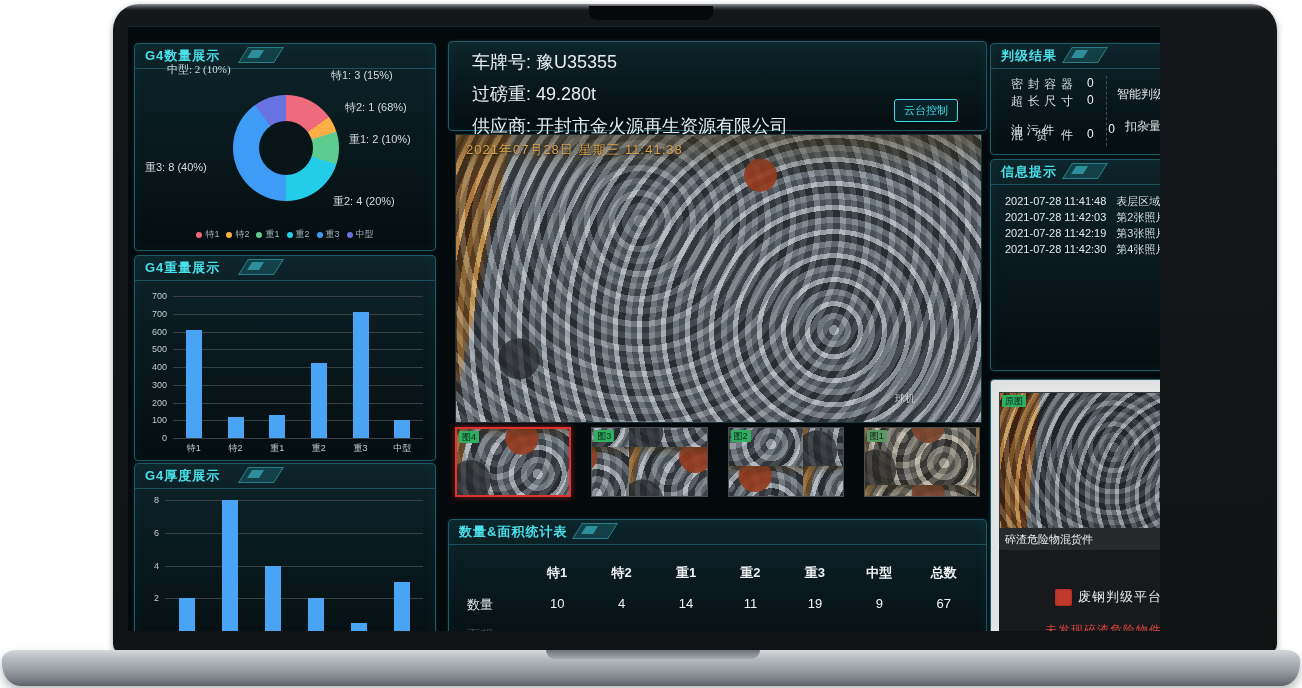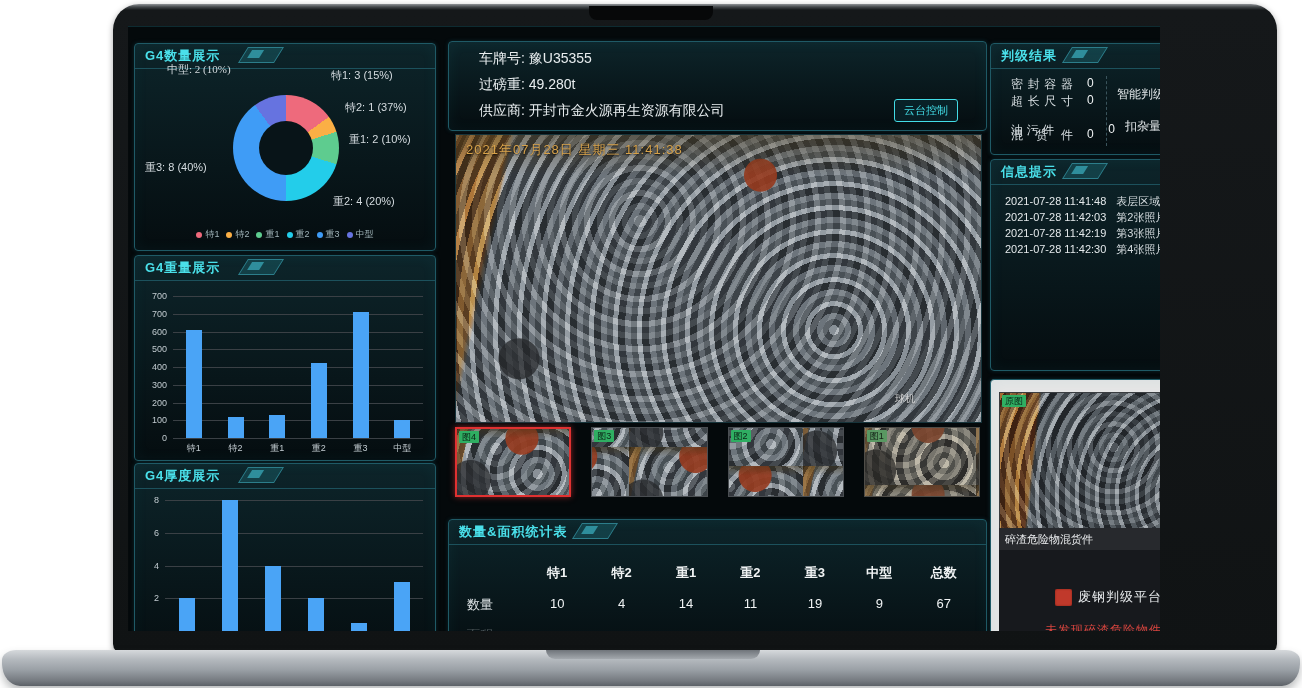--- a/index.html
+++ b/index.html
@@ -21,21 +21,21 @@
   .callout{position:absolute;color:#d4dbdf;font-size:11px;white-space:nowrap;}
   .legend{position:absolute;left:0;right:0;display:flex;justify-content:center;gap:7px;}
   .lg-item{display:flex;align-items:center;gap:3px;color:#9fb3b8;font-size:9px;white-space:nowrap;}
   .lg-dot{width:6px;height:6px;border-radius:50%;}
   
   .gridline{position:absolute;height:1px;background:#3a4045;}
   .ytick{position:absolute;color:#c2cbd0;font-size:9px;text-align:right;}
   .bar{position:absolute;}
   .xcat{position:absolute;color:#c2cbd0;font-size:9px;text-align:center;}
   
-  .iline{color:#e8edef;font-size:14px;margin:8px 0 0 30px;white-space:nowrap;}
+  .iline{color:#e8edef;font-size:18px;margin:8px 0 0 23px;white-space:nowrap;}
   .ptz{position:absolute;right:28px;bottom:8px;padding:3px 9px;font-size:11px;color:#43dce6;border:1px solid #43dce6;border-radius:3px;background:rgba(10,42,50,.6);cursor:pointer;}
   
   .scrap{background-color:#75777a;background-image:
     linear-gradient(rgba(70,55,25,.45),rgba(0,0,0,0) 14%),
     radial-gradient(circle at 58% 14%, rgba(150,58,30,.9) 0 16px, rgba(150,58,30,0) 17px),
     radial-gradient(circle at 12% 78%, rgba(38,40,43,.75) 0 20px, rgba(38,40,43,0) 21px),
     repeating-radial-gradient(circle at 35% 30%, #aeb2b5 0 6px, #595d61 6px 12px, #83878a 12px 18px, #3f4245 18px 25px),
     repeating-radial-gradient(circle at 72% 68%, #c0c3c5 0 5px, #6a6e71 5px 11px, #94989b 11px 17px, #4c4f52 17px 24px),
     linear-gradient(102deg,#7d5730 0%,#8f693c 9%,#6e7072 10%,#6e7072 100%);
     background-blend-mode:normal,normal,normal,soft-light,overlay,normal;}
@@ -89,21 +89,21 @@
       <section class="panel" style="left:6px;top:16px;width:300px;height:206px;">
         <header class="ptitle">
           <span>G4数量展示</span>
           <span class="pdeco"></span>
         </header>
         <div class="donut" style="left: 98px; top: 51px; background: conic-gradient(rgb(238, 106, 124) 0%, rgb(238, 106, 124) 15%, rgb(251, 175, 69) 15%, rgb(251, 175, 69) 20%, rgb(94, 204, 143) 20%, rgb(94, 204, 143) 30%, rgb(35, 205, 234) 30%, rgb(35, 205, 234) 50%, rgb(63, 156, 246) 50%, rgb(63, 156, 246) 90%, rgb(102, 115, 224) 90%, rgb(102, 115, 224) 100%);">
           <div class="hole"></div>
         </div>
         <div>
             <div class="callout" style="left: 196px; top: 24px;">特1: 3 (15%)</div>
-            <div class="callout" style="left: 210px; top: 56px;">特2: 1 (37%)</div>
+            <div class="callout" style="left: 210px; top: 56px;">特2: 1 (68%)</div>
             <div class="callout" style="left: 214px; top: 88px;">重1: 2 (10%)</div>
             <div class="callout" style="left: 198px; top: 150px;">重2: 4 (20%)</div>
             <div class="callout" style="left: 10px; top: 116px;">重3: 8 (40%)</div>
             <div class="callout" style="left: 32px; top: 18px; font-family: Liberation Serif, serif;">中型: 2 (10%)</div>
           </div>
         <div class="legend" style="top:184px;">
             <div class="lg-item">
               <div class="lg-dot" style="background: rgb(238, 106, 124);"></div>
               <span>特1</span>
             </div>

